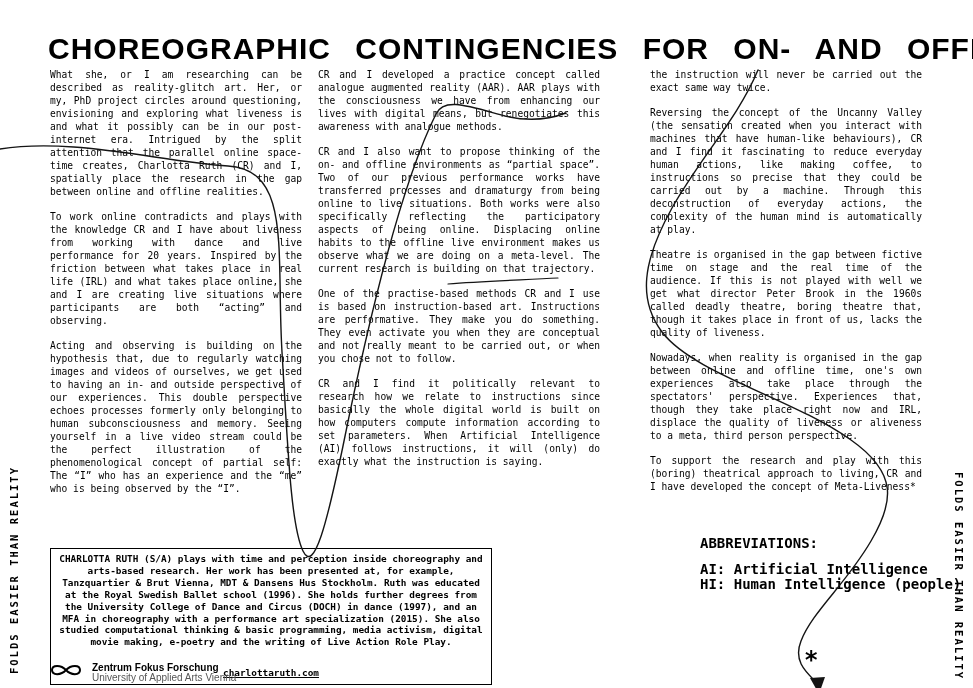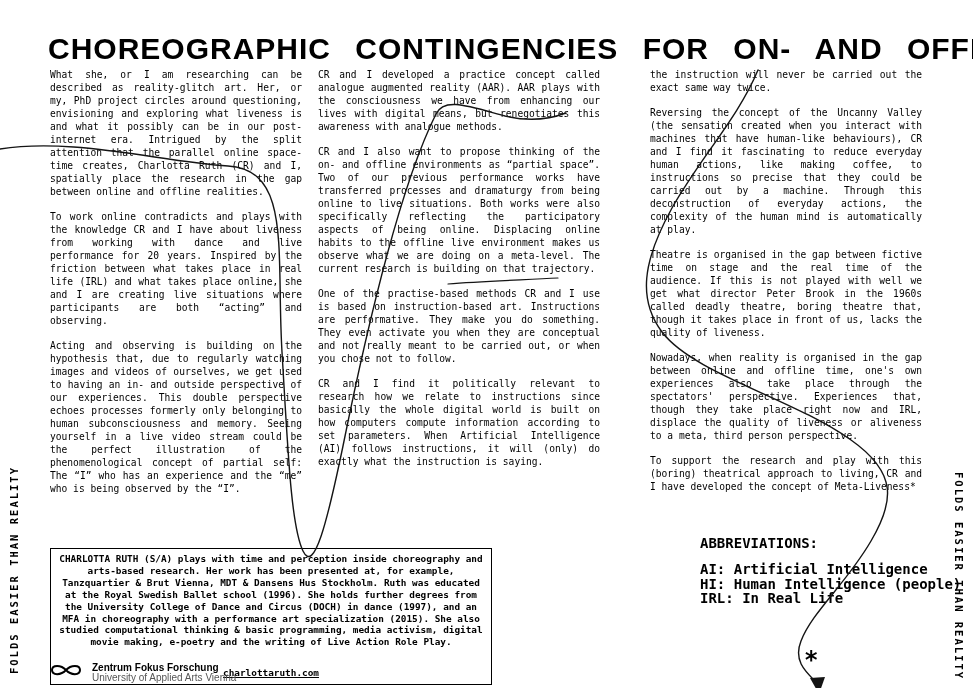--- a/index.html
+++ b/index.html
@@ -89,21 +89,20 @@
 
   <div class="bio-box">
     <span>CHARLOTTA RUTH (S/A) plays with time and perception inside choreography and arts-based research. Her work has been presented at, for example, Tanzquartier &amp; Brut Vienna, MDT &amp; Dansens Hus Stockholm. Ruth was educated at the Royal Swedish Ballet school (1996). She holds further degrees from the University College of Dance and Circus (DOCH) in dance (1997), and an MFA in choreography with a performance art specialization (2015). She also studied computational thinking &amp; basic programming, media activism, digital movie making, e-poetry and the writing of Live Action Role Play.</span><br>
     <span class="bio-link">charlottaruth.com</span>
   </div>
 
   <div class="abbr">
     <div class="abbr-title">ABBREVIATIONS:</div>
     <div class="abbr-item">AI: Artificial Intelligence</div>
     <div class="abbr-item">HI: Human Intelligence (people)</div>
-    <div class="abbr-item">IRL: In Real Life</div>
   </div>
 
   <div class="vtext vleft">FOLDS EASIER THAN REALITY</div>
   <div class="vtext vright">FOLDS EASIER THAN REALITY</div>
 
   <div class="footer">
     <span>
       <svg width="36" height="20" viewBox="0 0 36 20">
         <path d="M4,10 C4,4.5 13,4.5 18,10 C23,15.5 32,15.5 32,10 C32,4.5 23,4.5 18,10 C13,15.5 4,15.5 4,10 Z" fill="none" stroke="#000" stroke-width="2"></path>
       </svg>

